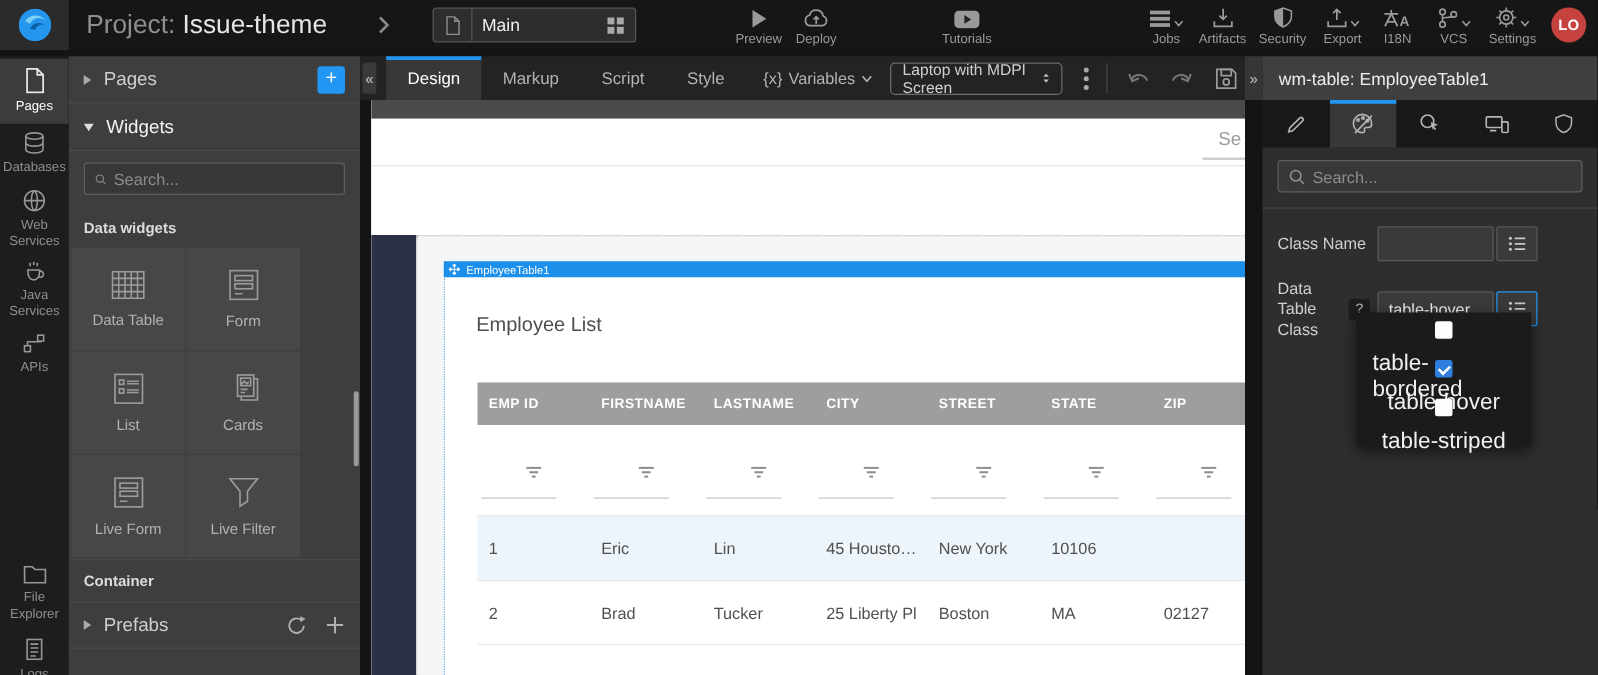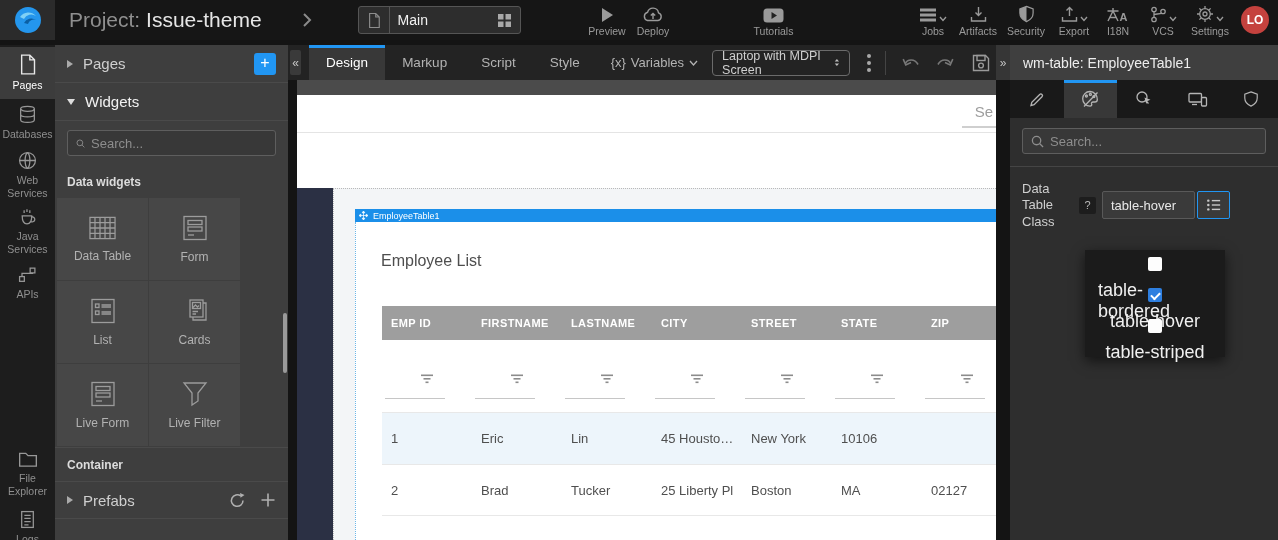--- a/index.html
+++ b/index.html
@@ -5,21 +5,21 @@
   * { margin:0; padding:0; box-sizing:border-box; }
   html,body { width:1278px; height:540px; overflow:hidden; background:#141414;
               font-family:"Liberation Sans", sans-serif; }
 
   
   .topbar { height:40px; background:#161616; display:flex; align-items:center; position:relative; }
   .logo-block { width:55px; height:40px; background:#2b2b2b; display:flex; align-items:center; justify-content:center; }
   .project { margin-left:14px; font-size:21px; color:#e6e6e6; white-space:nowrap; }
   .project .plabel { color:#8f8f8f; }
   .nav-chev { margin-left:40px; color:#8a8a8a; }
-  .main-tab { margin-left:46px; width:163px; height:28px; background:#2d2d2d; border:1px solid #555;
+  .main-tab { margin-left:34px; width:163px; height:28px; background:#2d2d2d; border:1px solid #555;
               border-radius:3px; display:flex; align-items:center; padding:0 8px; gap:8px; }
   .main-tab .vdiv { width:1px; height:26px; background:#555; }
   .main-tab .mt-label { font-size:14px; color:#f2f2f2; flex:1; }
   .tb-item { position:absolute; top:4px; text-align:center; color:#9a9a9a; cursor:default; }
   .tb-item .icon-row { height:19px; display:flex; align-items:flex-end; justify-content:center; gap:2px; }
   .tb-item .tb-label { font-size:10.5px; margin-top:2px; white-space:nowrap; }
   .avatar { position:absolute; left:1241px; top:6px; width:28px; height:28px; border-radius:50%;
             background:#c5423e; color:#fff; font-size:12px; font-weight:bold;
             display:flex; align-items:center; justify-content:center; }
 
@@ -637,20 +637,34 @@
       <div class="panel-body">
         <div class="search-box">
           <svg width="13" height="13" viewBox="0 0 14 14">
             <circle cx="6" cy="6" r="4.5" fill="none" stroke="#8d8d8d" stroke-width="1.4"></circle>
               <path d="M9.5 9.5 L13 13" stroke="#8d8d8d" stroke-width="1.4"></path>
             </svg>
           <input placeholder="Search..." style="">
         </div>
         <div class="pb-div"></div>
 
+        <div class="field-row">
+          <span class="f-label w80">Class Name</span>
+          <input class="f-input" value="" style="">
+          <div class="list-btn">
+            <svg width="18" height="14" viewBox="0 0 20 16">
+              <circle cx="3.5" cy="3" r="1.4" fill="#c9c9c9"></circle>
+                <path d="M7.5 3 H17" stroke="#c9c9c9" stroke-width="1.6"></path>
+              <circle cx="3.5" cy="8" r="1.4" fill="#c9c9c9"></circle>
+                <path d="M7.5 8 H17" stroke="#c9c9c9" stroke-width="1.6"></path>
+              <circle cx="3.5" cy="13" r="1.4" fill="#c9c9c9"></circle>
+                <path d="M7.5 13 H17" stroke="#c9c9c9" stroke-width="1.6"></path>
+              </svg>
+          </div>
+        </div>
 
         <div class="field-row">
           <span class="f-label w57">Data Table Class</span>
           <span class="help-badge">?</span>
           <input class="f-input" value="table-hover" style="">
           <div class="list-btn active">
             <svg width="18" height="14" viewBox="0 0 20 16">
               <circle cx="3.5" cy="3" r="1.4" fill="#c9c9c9"></circle>
                 <path d="M7.5 3 H17" stroke="#c9c9c9" stroke-width="1.6"></path>
               <circle cx="3.5" cy="8" r="1.4" fill="#c9c9c9"></circle>

